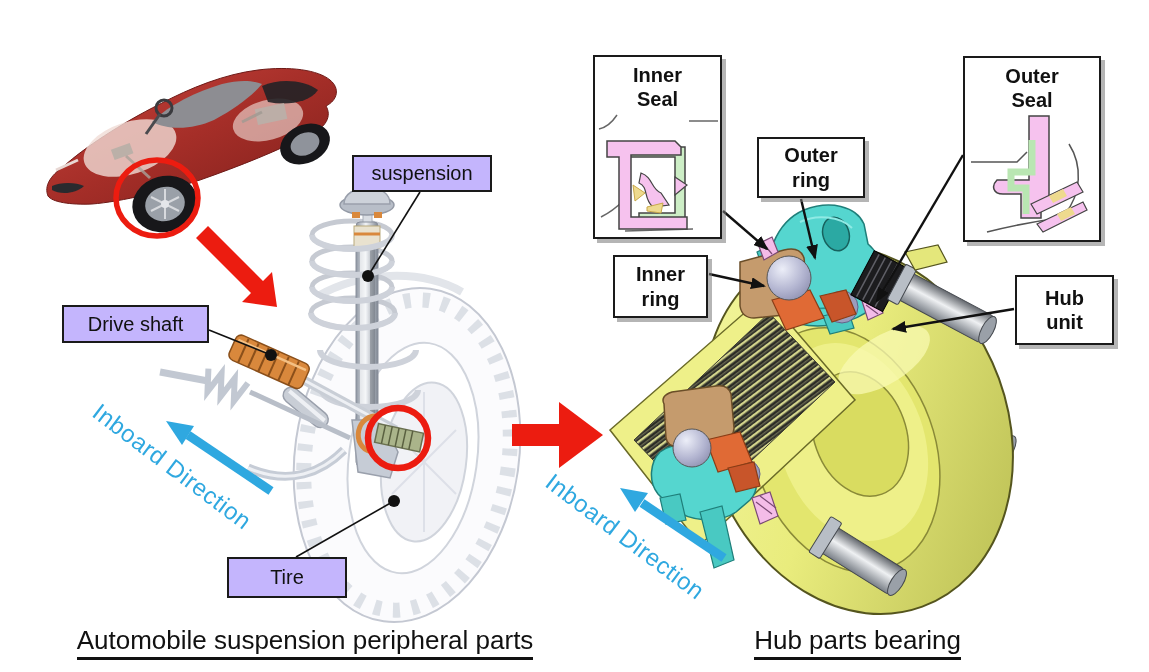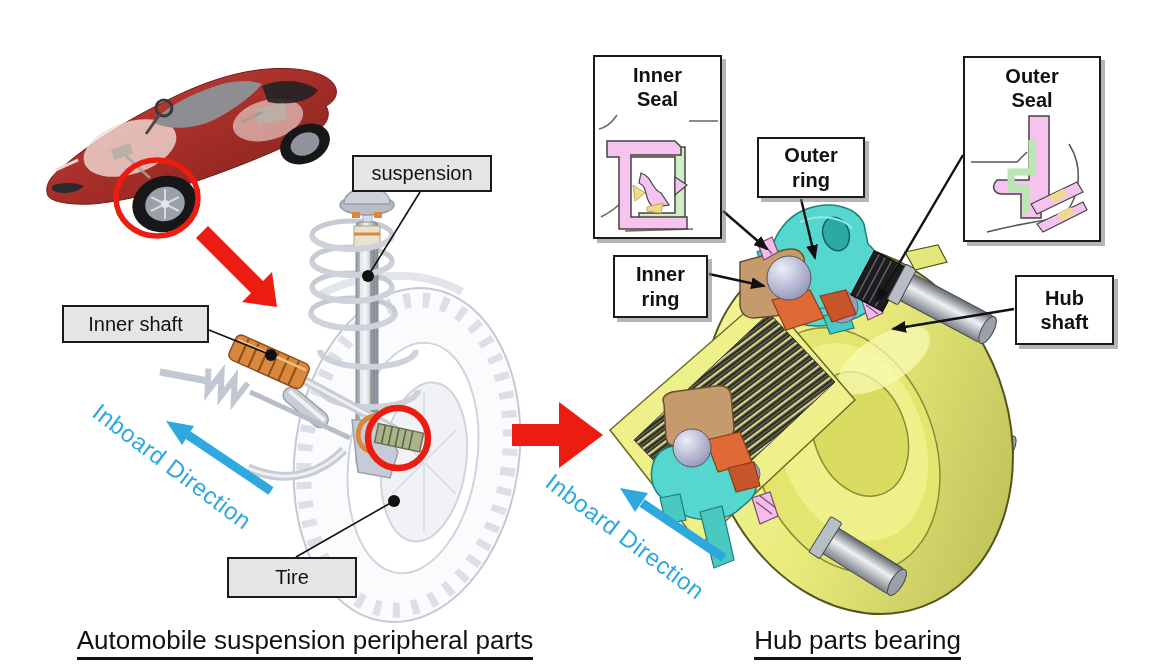--- a/index.html
+++ b/index.html
@@ -1,19 +1,19 @@
 <!DOCTYPE html>
 <html><head>
 <meta charset="utf-8">
 <style>
   html,body{margin:0;padding:0;background:#fff;}
   #stage{position:relative;width:1149px;height:672px;background:#ffffff;overflow:hidden;
          font-family:"Liberation Sans","DejaVu Sans",sans-serif;}
   #art{position:absolute;left:0;top:0;}
-  .lbl{position:absolute;background:#e5e5e5;border:2px solid #1a1a1a;display:flex;
+  .lbl{position:absolute;background:#c4b5fd;border:2px solid #1a1a1a;display:flex;
        align-items:center;justify-content:center;font-size:20px;color:#111;box-sizing:border-box;}
   .rlbl{position:absolute;background:#fff;border:2px solid #1a1a1a;display:flex;flex-direction:column;
         align-items:center;justify-content:center;font-size:20px;font-weight:bold;color:#111;
         line-height:1.22;box-sizing:border-box;box-shadow:4px 4px 0 rgba(120,120,120,.55);}
   .inset{position:absolute;background:#fff;border:2px solid #1a1a1a;box-sizing:border-box;
          box-shadow:4px 4px 0 rgba(120,120,120,.55);text-align:center;}
   .inset .t{font-size:20px;font-weight:bold;line-height:1.2;padding-top:6px;color:#111;}
   .inboard{position:absolute;color:#2fa8e0;font-size:24px;white-space:nowrap;
            transform:rotate(37deg);transform-origin:left top;letter-spacing:.5px;}
   .cap{position:absolute;font-size:26px;font-weight:normal;color:#111;text-align:center;}
@@ -271,37 +271,37 @@
   <g fill="#2fa8e0">
     <line x1="724" y1="558" x2="642" y2="503" stroke="#2fa8e0" stroke-width="9"></line>
     <polygon points="620,488 648,493 635,512"></polygon>
   </g>
 </svg>
 
 <div class="lbl" style="left:352px;top:155px;width:140px;height:37px">
   <span>suspension</span>
 </div>
 <div class="lbl" style="left:62px;top:305px;width:147px;height:38px">
-  <span>Inner shaft</span>
-</div>
-<div class="lbl" style="left:227px;top:557px;width:130px;height:41px">
+  <span>Drive shaft</span>
+</div>
+<div class="lbl" style="left:227px;top:557px;width:120px;height:41px">
   <span>Tire</span>
 </div>
 
 <div class="rlbl" style="left:757px;top:137px;width:108px;height:61px">
   <div>Outer</div>
   <div>ring</div>
 </div>
 <div class="rlbl" style="left:613px;top:255px;width:95px;height:63px">
   <div>Inner</div>
   <div>ring</div>
 </div>
 <div class="rlbl" style="left:1015px;top:275px;width:99px;height:70px">
   <div>Hub</div>
-  <div>shaft</div>
+  <div>unit</div>
 </div>
 
 <div class="inset" style="left:593px;top:55px;width:129px;height:184px">
   <div class="t">
     <div>Inner</div>
     <div>Seal</div>
   </div>
   <svg width="125" height="124" viewBox="0 0 125 124">
     <path d="M4,18 Q14,16 22,4" stroke="#666" stroke-width="1.5" fill="none"></path>
     <path d="M94,10 L123,10" stroke="#666" stroke-width="1.5" fill="none"></path>

